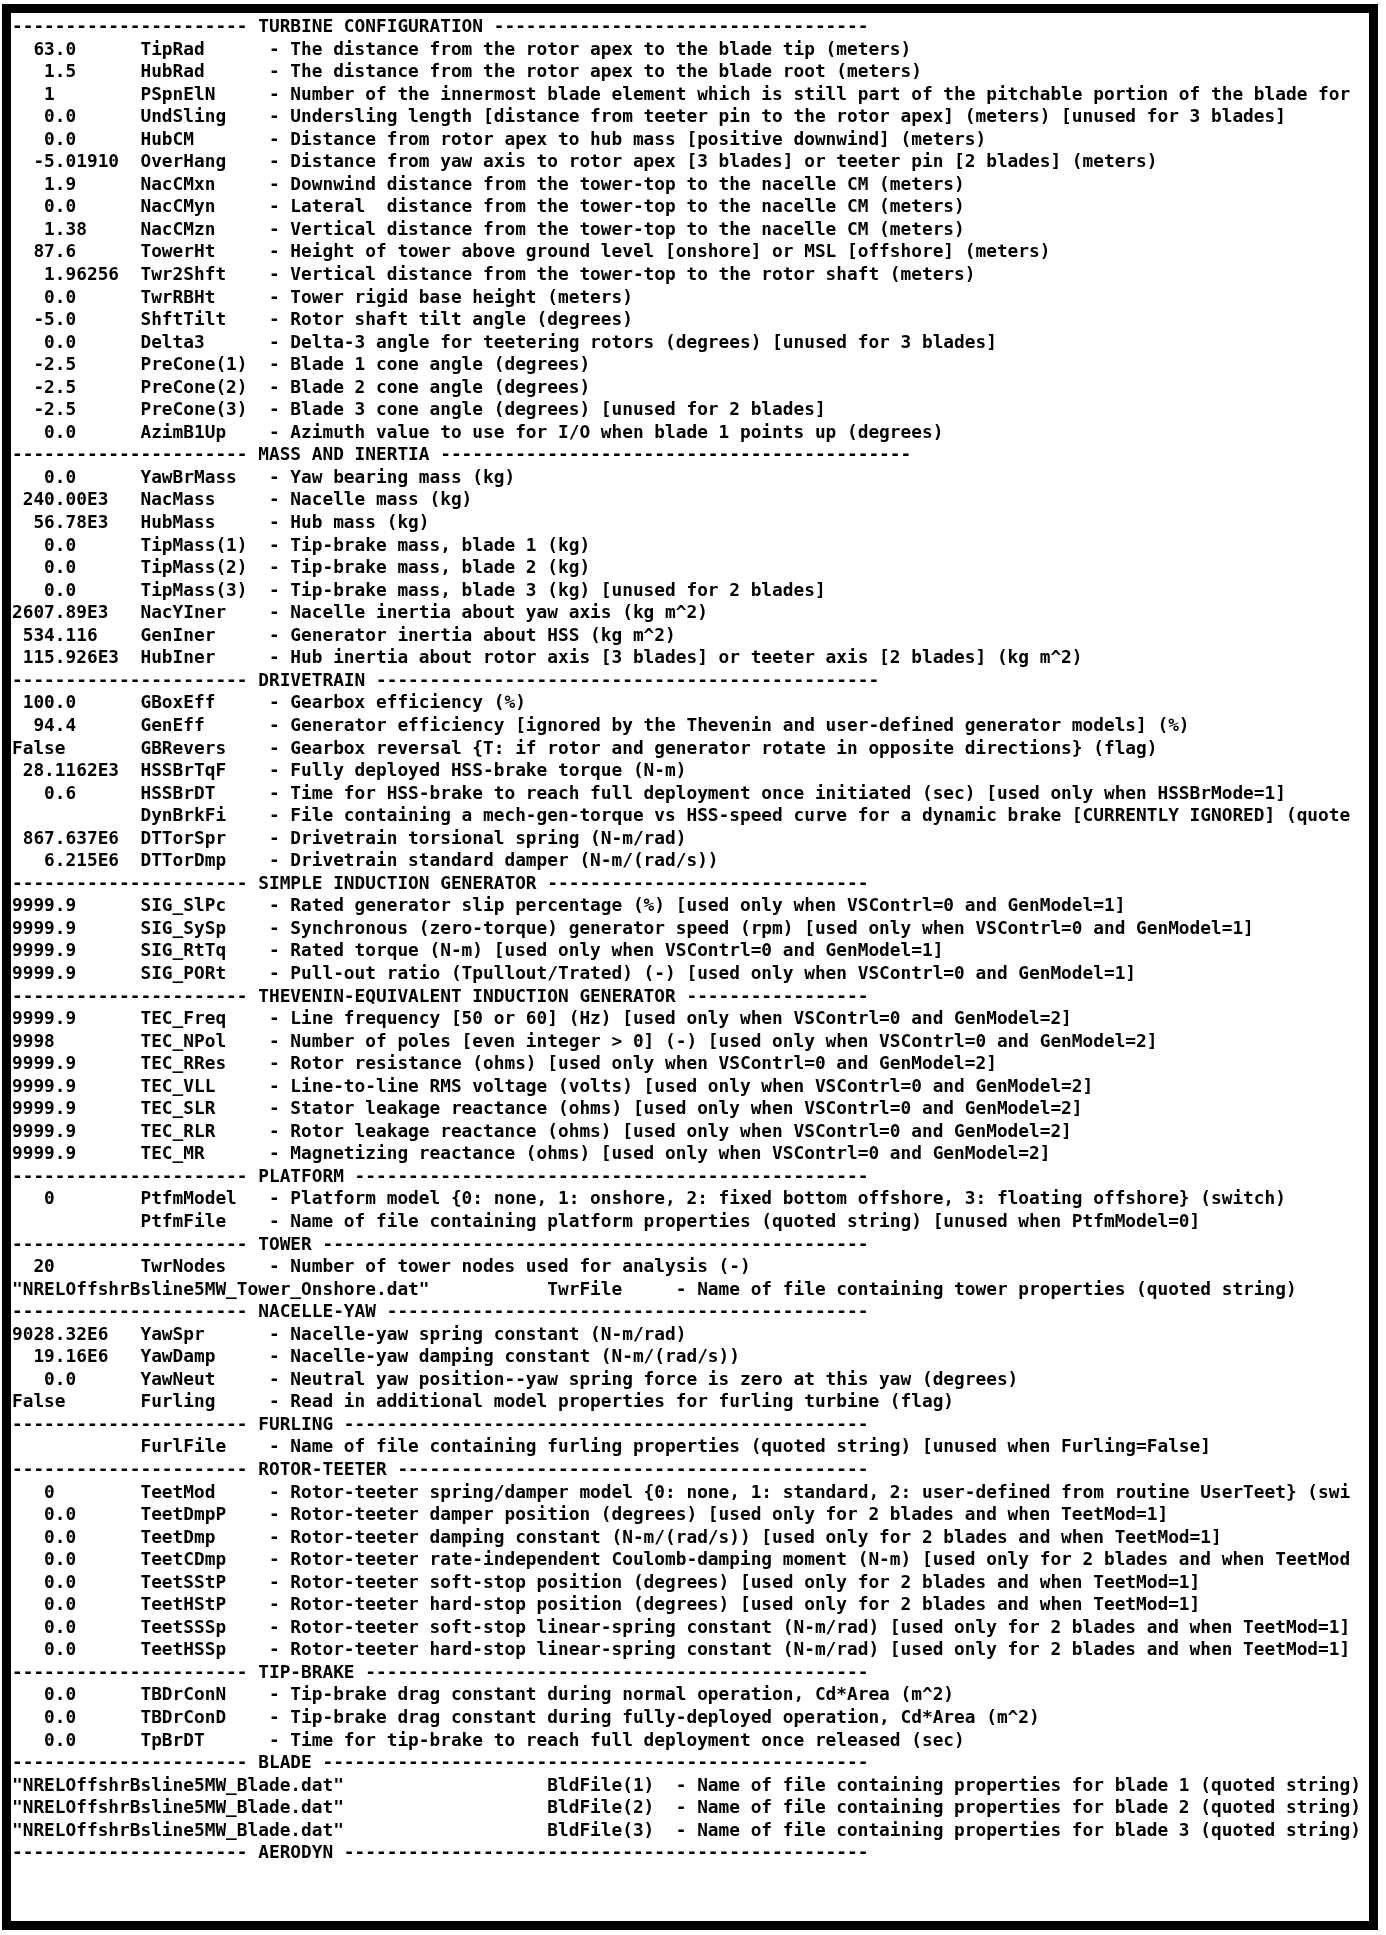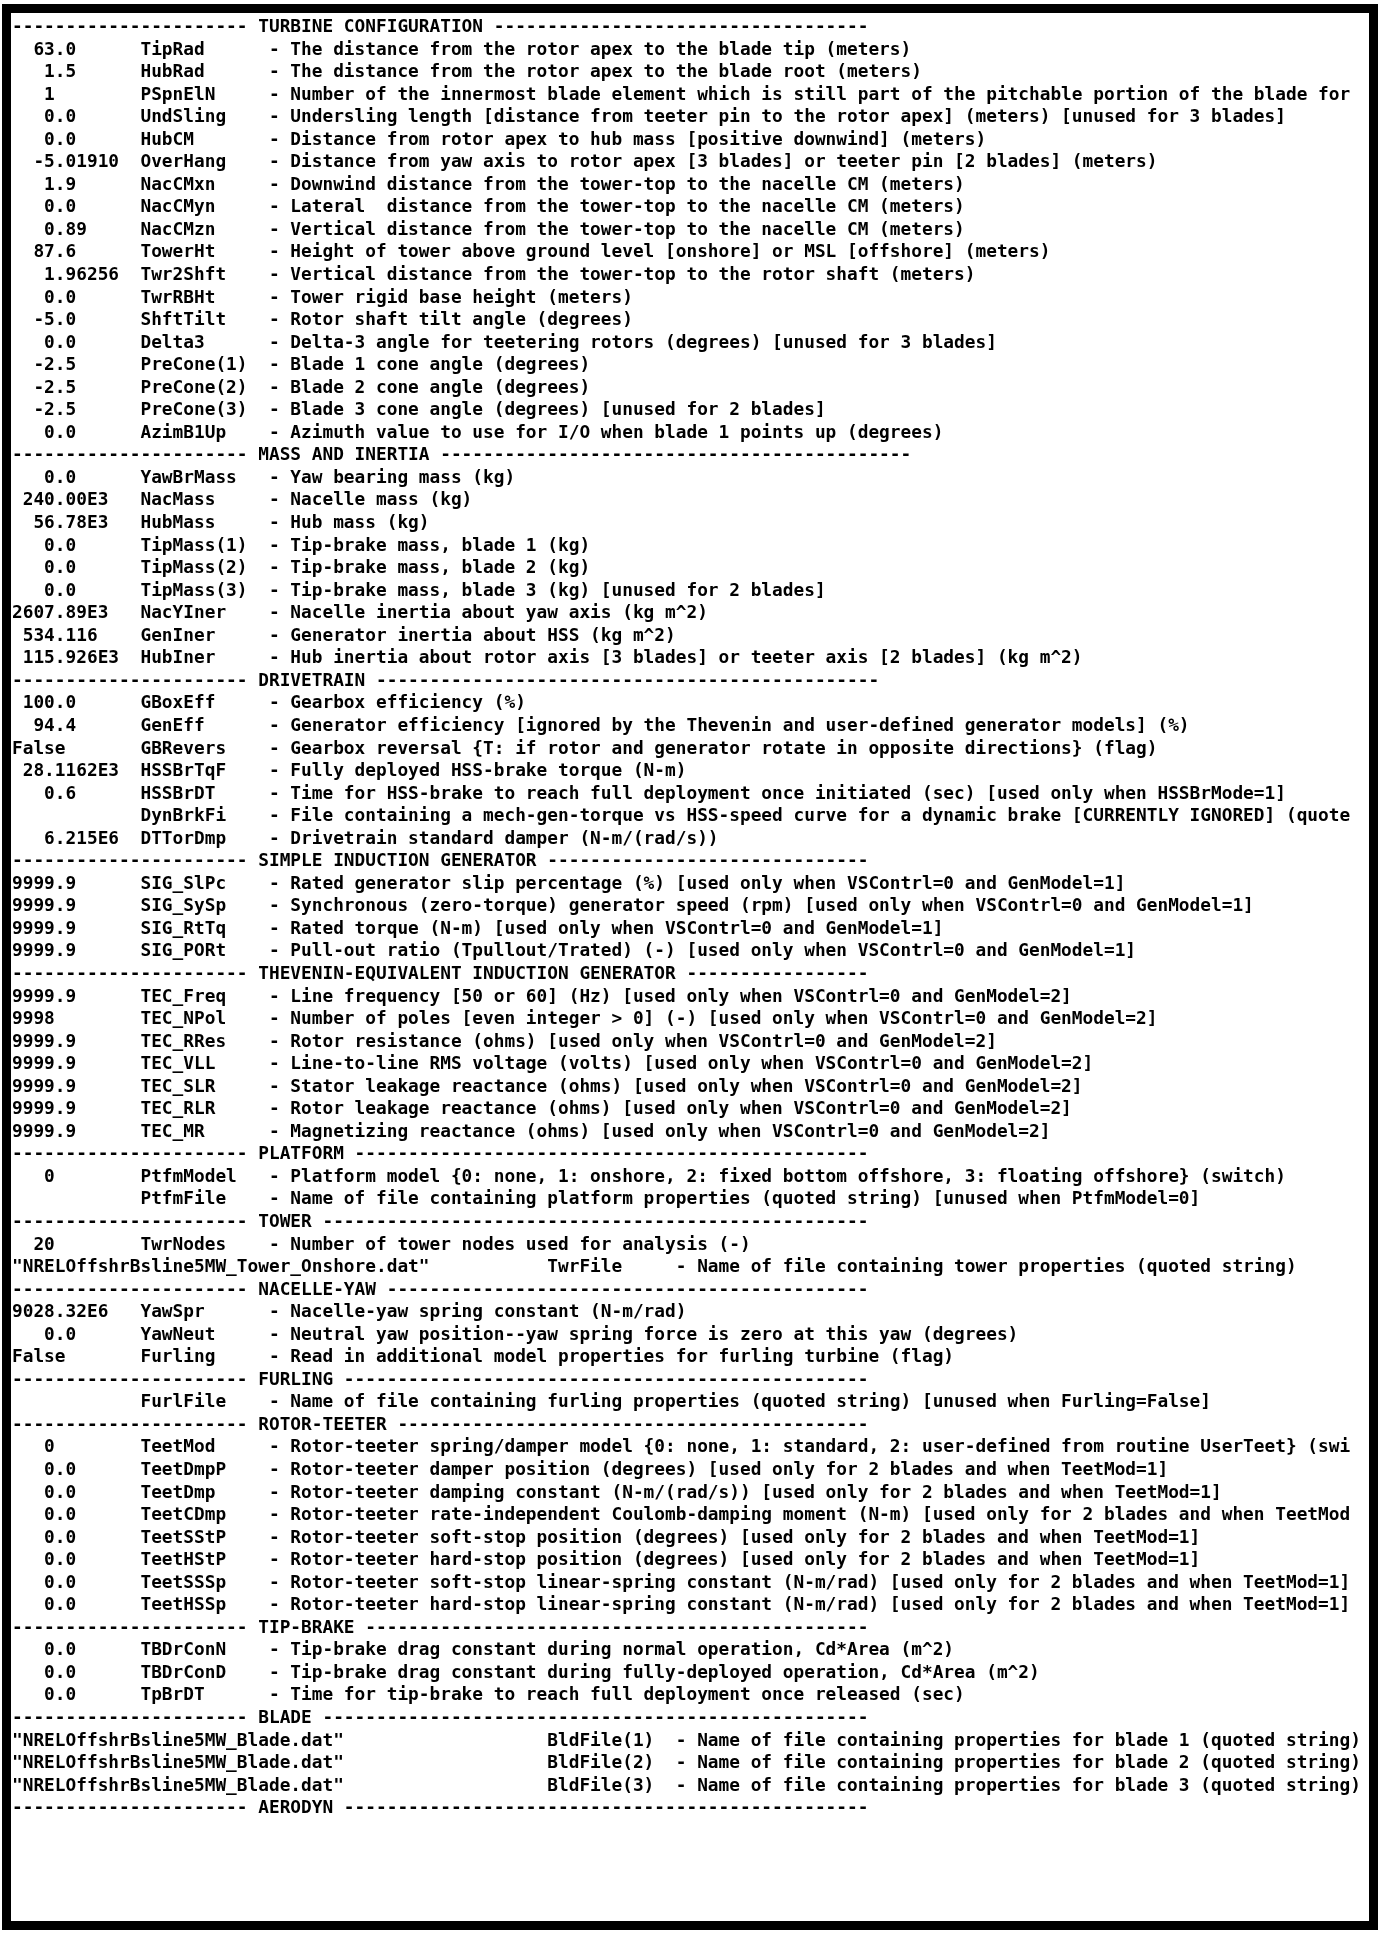--- a/index.html
+++ b/index.html
@@ -39,21 +39,21 @@
   <div>
       <div class="line">---------------------- TURBINE CONFIGURATION -----------------------------------</div>
       <div class="line">  63.0      TipRad      - The distance from the rotor apex to the blade tip (meters)</div>
       <div class="line">   1.5      HubRad      - The distance from the rotor apex to the blade root (meters)</div>
       <div class="line">   1        PSpnElN     - Number of the innermost blade element which is still part of the pitchable portion of the blade for</div>
       <div class="line">   0.0      UndSling    - Undersling length [distance from teeter pin to the rotor apex] (meters) [unused for 3 blades]</div>
       <div class="line">   0.0      HubCM       - Distance from rotor apex to hub mass [positive downwind] (meters)</div>
       <div class="line">  -5.01910  OverHang    - Distance from yaw axis to rotor apex [3 blades] or teeter pin [2 blades] (meters)</div>
       <div class="line">   1.9      NacCMxn     - Downwind distance from the tower-top to the nacelle CM (meters)</div>
       <div class="line">   0.0      NacCMyn     - Lateral  distance from the tower-top to the nacelle CM (meters)</div>
-      <div class="line">   0.89     NacCMzn     - Vertical distance from the tower-top to the nacelle CM (meters)</div>
+      <div class="line">   1.38     NacCMzn     - Vertical distance from the tower-top to the nacelle CM (meters)</div>
       <div class="line">  87.6      TowerHt     - Height of tower above ground level [onshore] or MSL [offshore] (meters)</div>
       <div class="line">   1.96256  Twr2Shft    - Vertical distance from the tower-top to the rotor shaft (meters)</div>
       <div class="line">   0.0      TwrRBHt     - Tower rigid base height (meters)</div>
       <div class="line">  -5.0      ShftTilt    - Rotor shaft tilt angle (degrees)</div>
       <div class="line">   0.0      Delta3      - Delta-3 angle for teetering rotors (degrees) [unused for 3 blades]</div>
       <div class="line">  -2.5      PreCone(1)  - Blade 1 cone angle (degrees)</div>
       <div class="line">  -2.5      PreCone(2)  - Blade 2 cone angle (degrees)</div>
       <div class="line">  -2.5      PreCone(3)  - Blade 3 cone angle (degrees) [unused for 2 blades]</div>
       <div class="line">   0.0      AzimB1Up    - Azimuth value to use for I/O when blade 1 points up (degrees)</div>
       <div class="line">---------------------- MASS AND INERTIA --------------------------------------------</div>
@@ -66,20 +66,21 @@
       <div class="line">2607.89E3   NacYIner    - Nacelle inertia about yaw axis (kg m^2)</div>
       <div class="line"> 534.116    GenIner     - Generator inertia about HSS (kg m^2)</div>
       <div class="line"> 115.926E3  HubIner     - Hub inertia about rotor axis [3 blades] or teeter axis [2 blades] (kg m^2)</div>
       <div class="line">---------------------- DRIVETRAIN -----------------------------------------------</div>
       <div class="line"> 100.0      GBoxEff     - Gearbox efficiency (%)</div>
       <div class="line">  94.4      GenEff      - Generator efficiency [ignored by the Thevenin and user-defined generator models] (%)</div>
       <div class="line">False       GBRevers    - Gearbox reversal {T: if rotor and generator rotate in opposite directions} (flag)</div>
       <div class="line"> 28.1162E3  HSSBrTqF    - Fully deployed HSS-brake torque (N-m)</div>
       <div class="line">   0.6      HSSBrDT     - Time for HSS-brake to reach full deployment once initiated (sec) [used only when HSSBrMode=1]</div>
       <div class="line">            DynBrkFi    - File containing a mech-gen-torque vs HSS-speed curve for a dynamic brake [CURRENTLY IGNORED] (quote</div>
+      <div class="line"> 867.637E6  DTTorSpr    - Drivetrain torsional spring (N-m/rad)</div>
       <div class="line">   6.215E6  DTTorDmp    - Drivetrain standard damper (N-m/(rad/s))</div>
       <div class="line">---------------------- SIMPLE INDUCTION GENERATOR ------------------------------</div>
       <div class="line">9999.9      SIG_SlPc    - Rated generator slip percentage (%) [used only when VSContrl=0 and GenModel=1]</div>
       <div class="line">9999.9      SIG_SySp    - Synchronous (zero-torque) generator speed (rpm) [used only when VSContrl=0 and GenModel=1]</div>
       <div class="line">9999.9      SIG_RtTq    - Rated torque (N-m) [used only when VSContrl=0 and GenModel=1]</div>
       <div class="line">9999.9      SIG_PORt    - Pull-out ratio (Tpullout/Trated) (-) [used only when VSContrl=0 and GenModel=1]</div>
       <div class="line">---------------------- THEVENIN-EQUIVALENT INDUCTION GENERATOR -----------------</div>
       <div class="line">9999.9      TEC_Freq    - Line frequency [50 or 60] (Hz) [used only when VSContrl=0 and GenModel=2]</div>
       <div class="line">9998        TEC_NPol    - Number of poles [even integer &gt; 0] (-) [used only when VSContrl=0 and GenModel=2]</div>
       <div class="line">9999.9      TEC_RRes    - Rotor resistance (ohms) [used only when VSContrl=0 and GenModel=2]</div>
@@ -88,20 +89,21 @@
       <div class="line">9999.9      TEC_RLR     - Rotor leakage reactance (ohms) [used only when VSContrl=0 and GenModel=2]</div>
       <div class="line">9999.9      TEC_MR      - Magnetizing reactance (ohms) [used only when VSContrl=0 and GenModel=2]</div>
       <div class="line">---------------------- PLATFORM ------------------------------------------------</div>
       <div class="line">   0        PtfmModel   - Platform model {0: none, 1: onshore, 2: fixed bottom offshore, 3: floating offshore} (switch)</div>
       <div class="line">            PtfmFile    - Name of file containing platform properties (quoted string) [unused when PtfmModel=0]</div>
       <div class="line">---------------------- TOWER ---------------------------------------------------</div>
       <div class="line">  20        TwrNodes    - Number of tower nodes used for analysis (-)</div>
       <div class="line">"NRELOffshrBsline5MW_Tower_Onshore.dat"           TwrFile     - Name of file containing tower properties (quoted string)</div>
       <div class="line">---------------------- NACELLE-YAW ---------------------------------------------</div>
       <div class="line">9028.32E6   YawSpr      - Nacelle-yaw spring constant (N-m/rad)</div>
+      <div class="line">  19.16E6   YawDamp     - Nacelle-yaw damping constant (N-m/(rad/s))</div>
       <div class="line">   0.0      YawNeut     - Neutral yaw position--yaw spring force is zero at this yaw (degrees)</div>
       <div class="line">False       Furling     - Read in additional model properties for furling turbine (flag)</div>
       <div class="line">---------------------- FURLING -------------------------------------------------</div>
       <div class="line">            FurlFile    - Name of file containing furling properties (quoted string) [unused when Furling=False]</div>
       <div class="line">---------------------- ROTOR-TEETER --------------------------------------------</div>
       <div class="line">   0        TeetMod     - Rotor-teeter spring/damper model {0: none, 1: standard, 2: user-defined from routine UserTeet} (swi</div>
       <div class="line">   0.0      TeetDmpP    - Rotor-teeter damper position (degrees) [used only for 2 blades and when TeetMod=1]</div>
       <div class="line">   0.0      TeetDmp     - Rotor-teeter damping constant (N-m/(rad/s)) [used only for 2 blades and when TeetMod=1]</div>
       <div class="line">   0.0      TeetCDmp    - Rotor-teeter rate-independent Coulomb-damping moment (N-m) [used only for 2 blades and when TeetMod</div>
       <div class="line">   0.0      TeetSStP    - Rotor-teeter soft-stop position (degrees) [used only for 2 blades and when TeetMod=1]</div>

